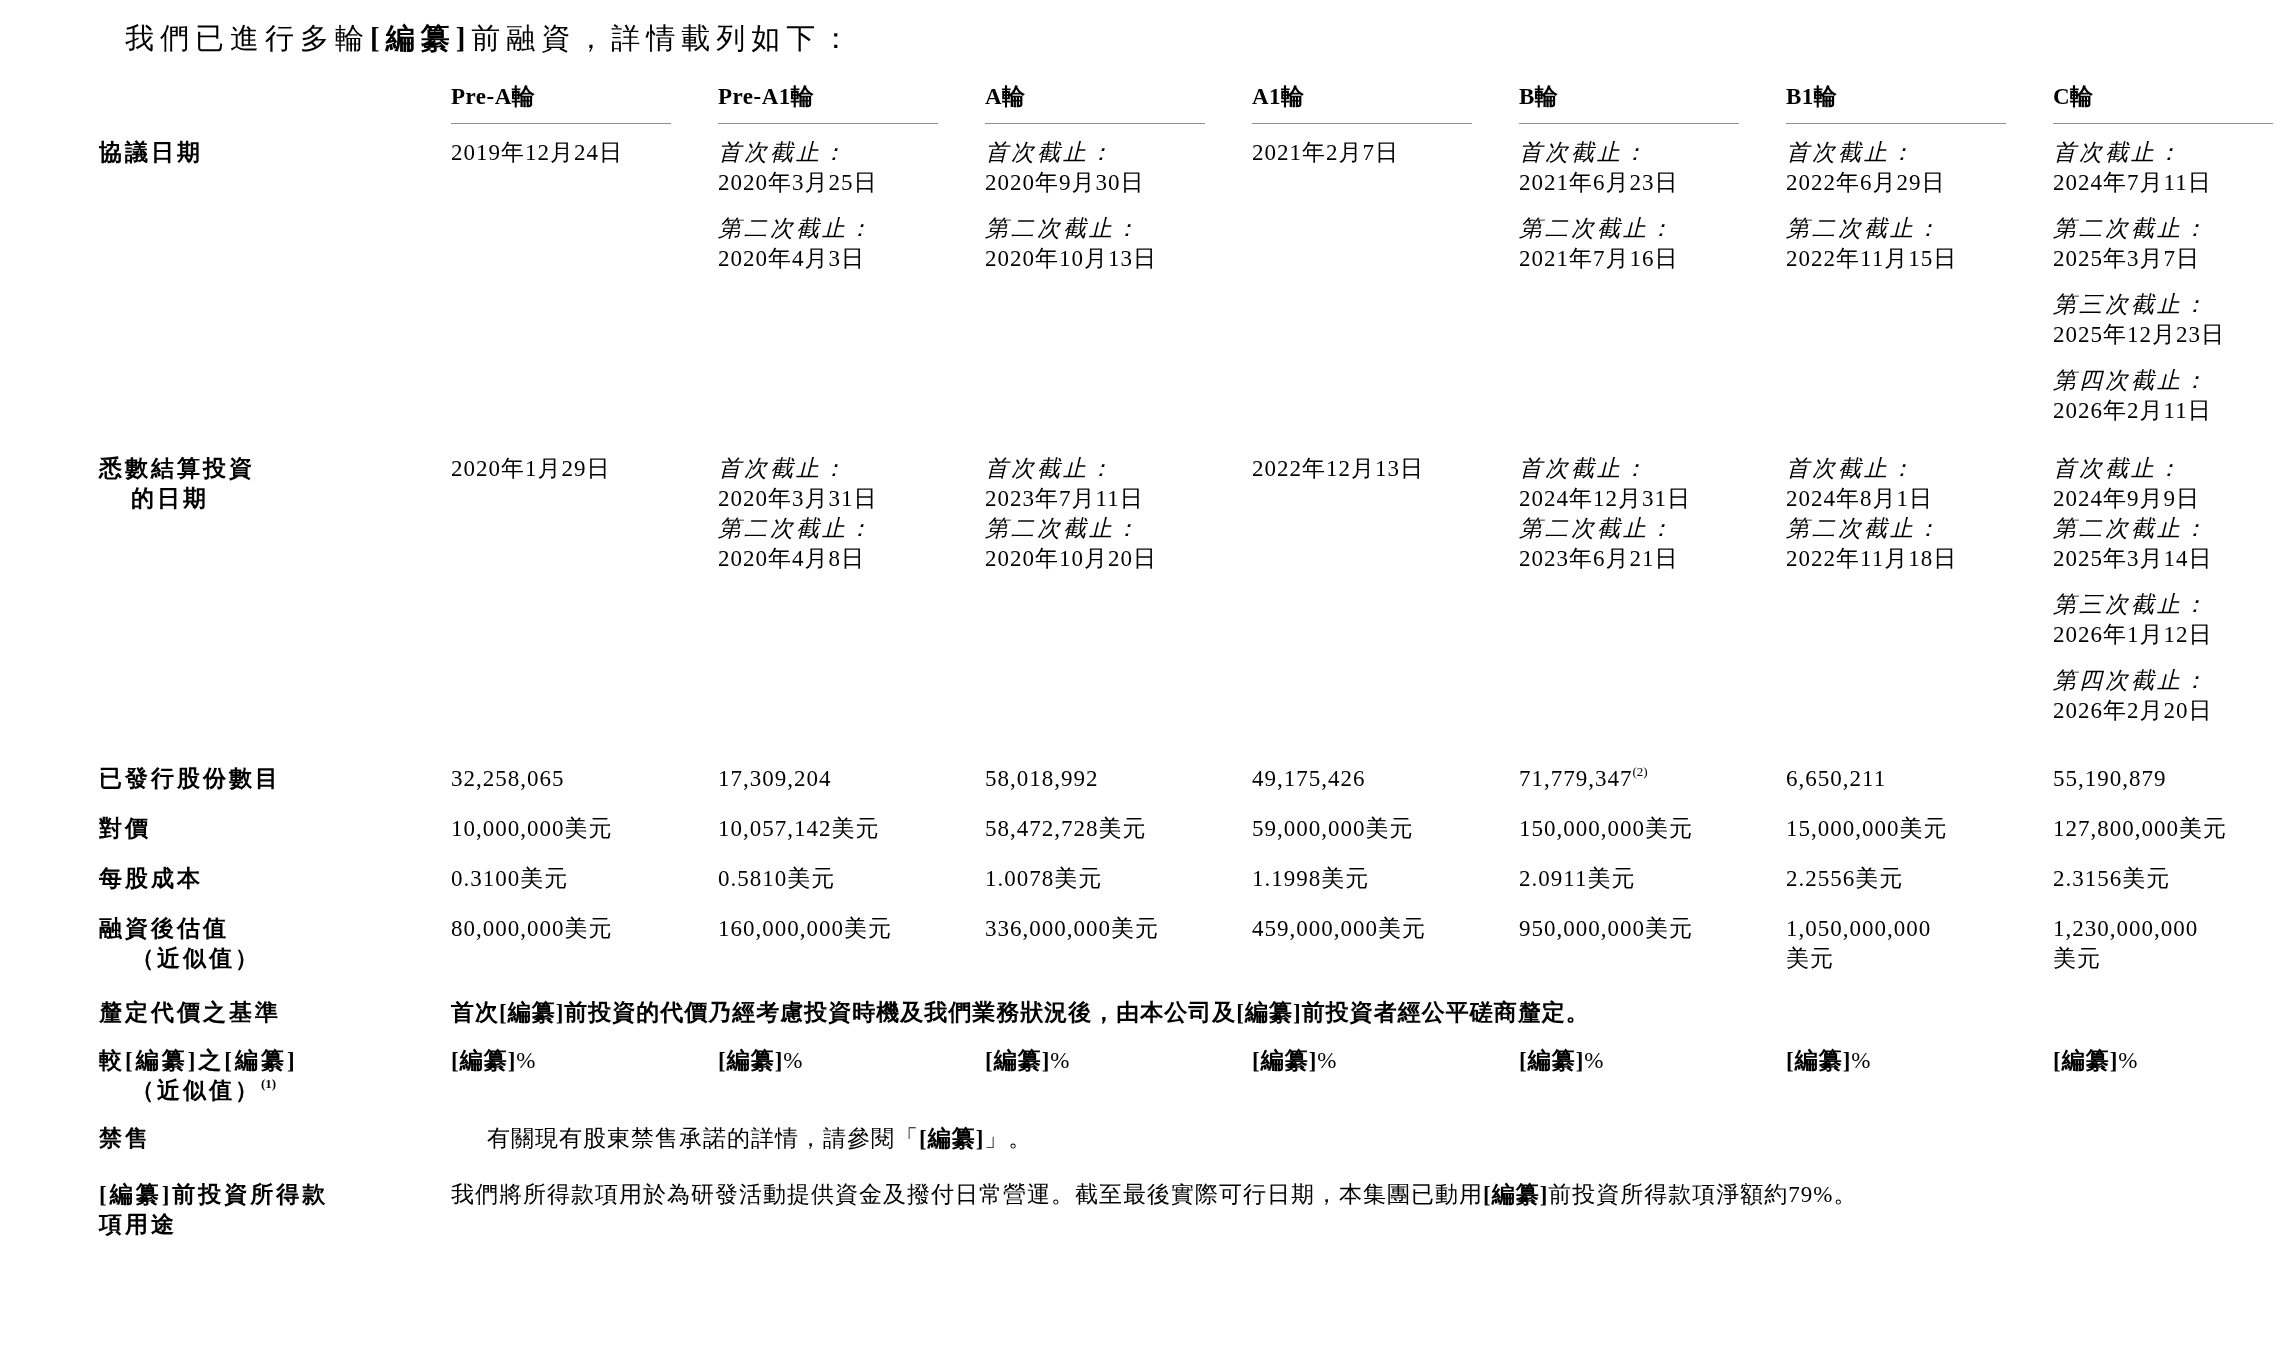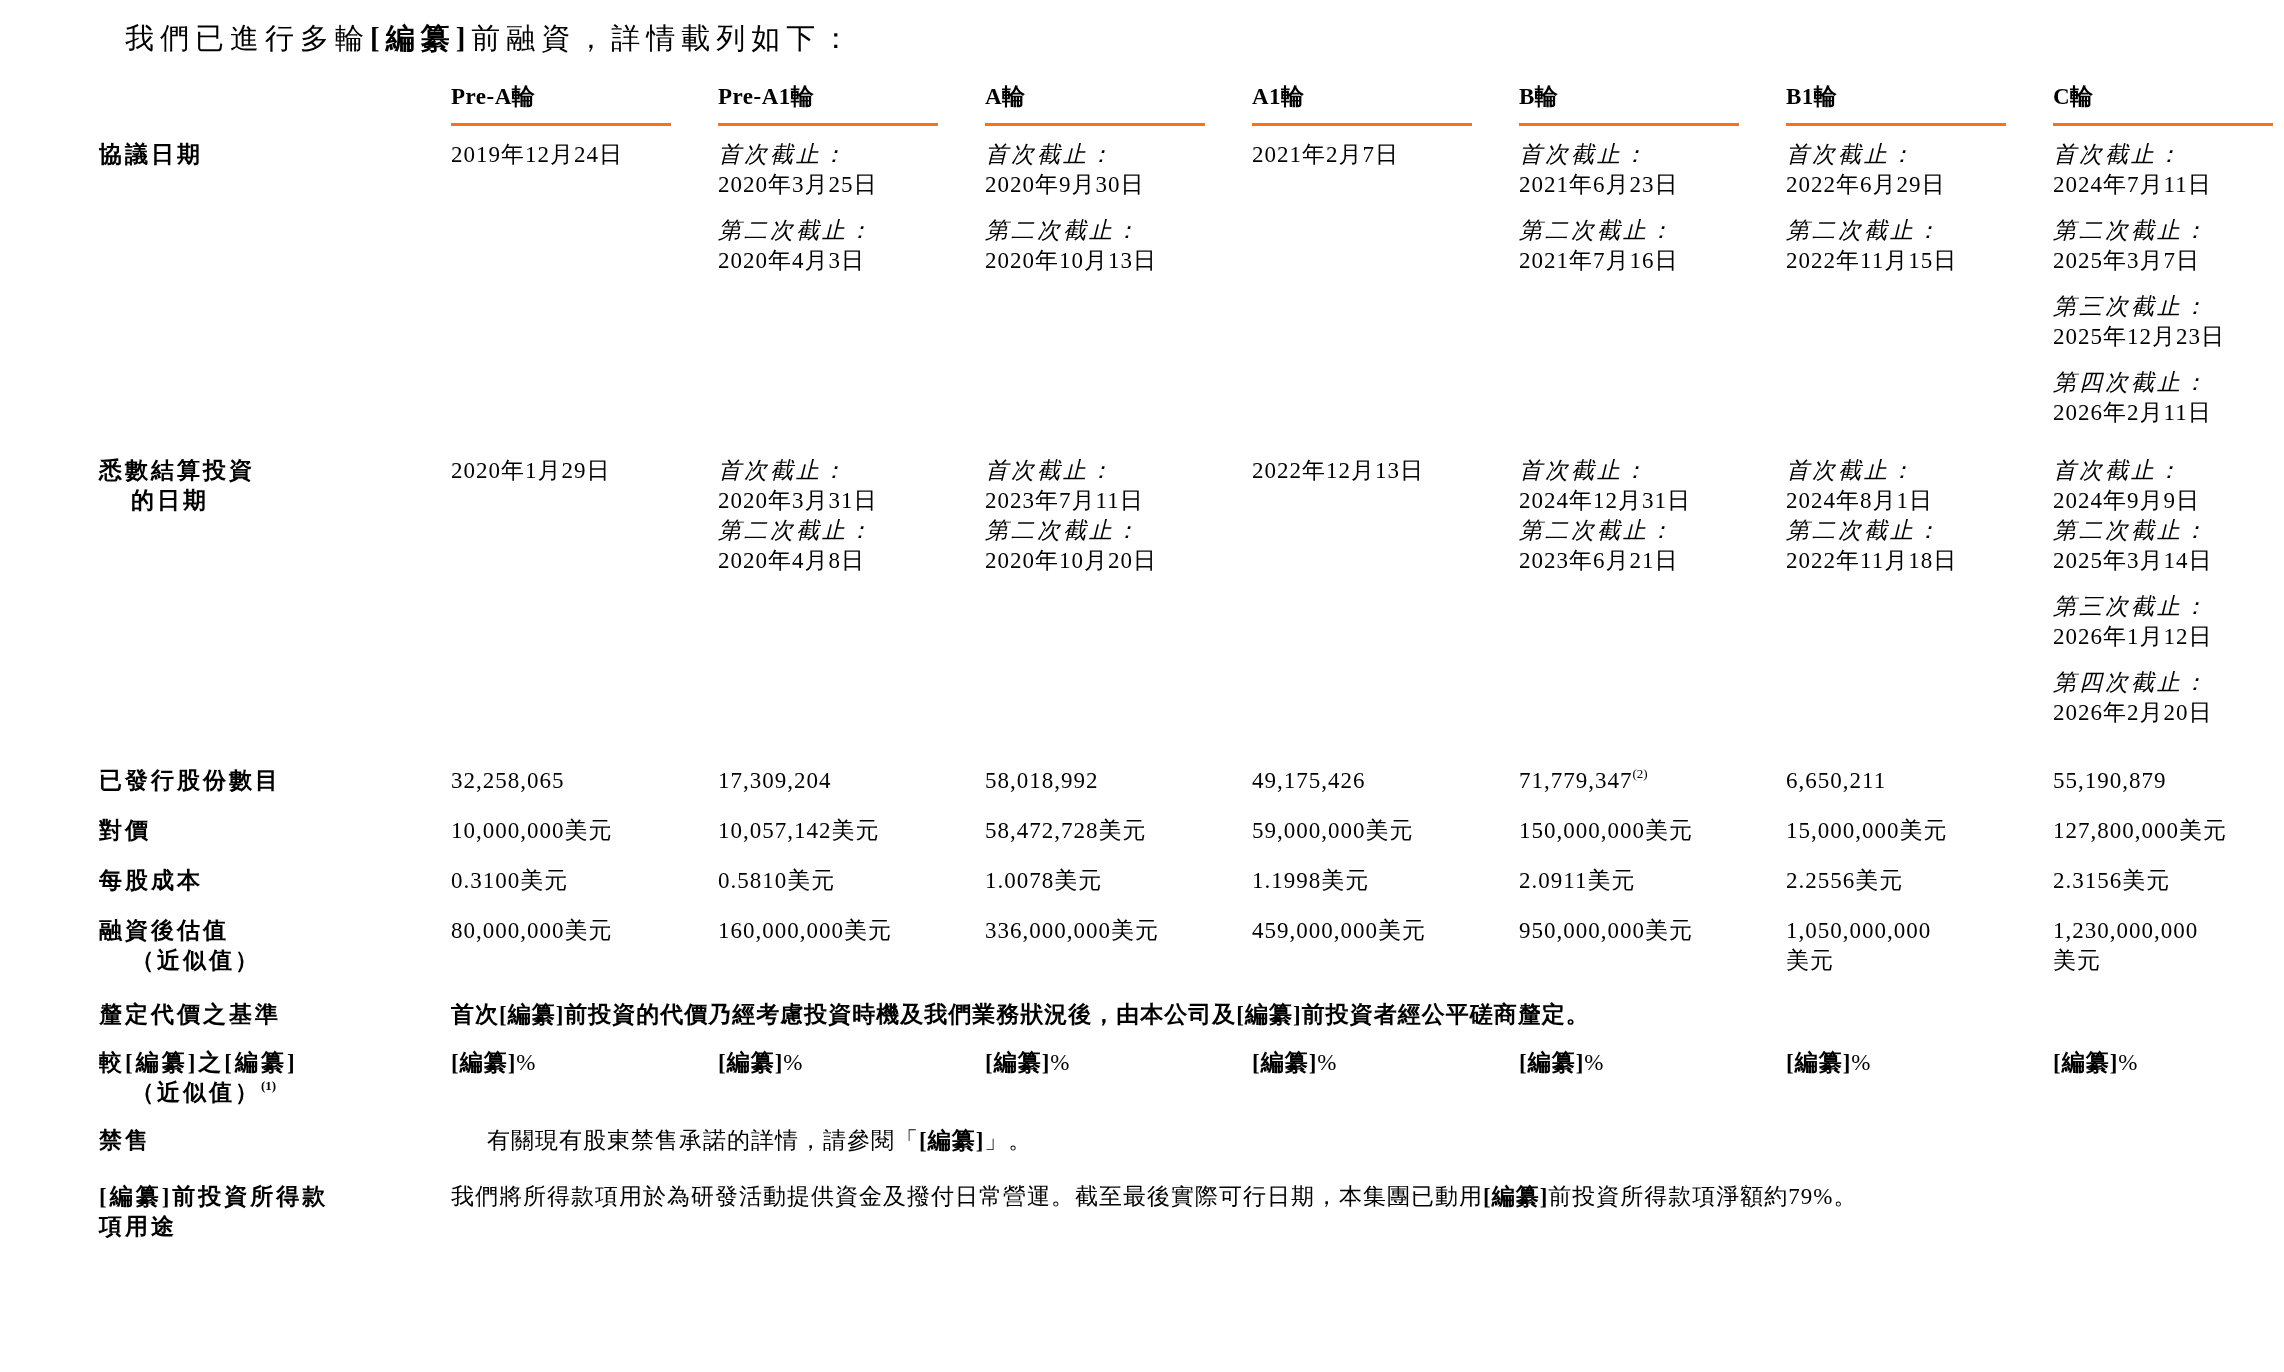--- a/index.html
+++ b/index.html
@@ -34,21 +34,21 @@
   .tbl { margin-top: 24px; }
   .grid-row {
     display: grid;
     grid-template-columns: 352px repeat(6, 267px) 1fr;
     align-items: start;
   }
   .cell { padding-right: 14px; box-sizing: border-box; }
   .hdr-box {
     font-weight: bold;
     width: 220px;
-    border-bottom: 3px solid #f97316;
+    border-bottom: 1px solid #f97316;
     padding-bottom: 11px;
     letter-spacing: 0.5px;
     white-space: nowrap;
   }
   .header-row { margin-bottom: 14px; }
   .label-cell {
     font-weight: bold;
     letter-spacing: 3px;
     padding-right: 24px;
   }

